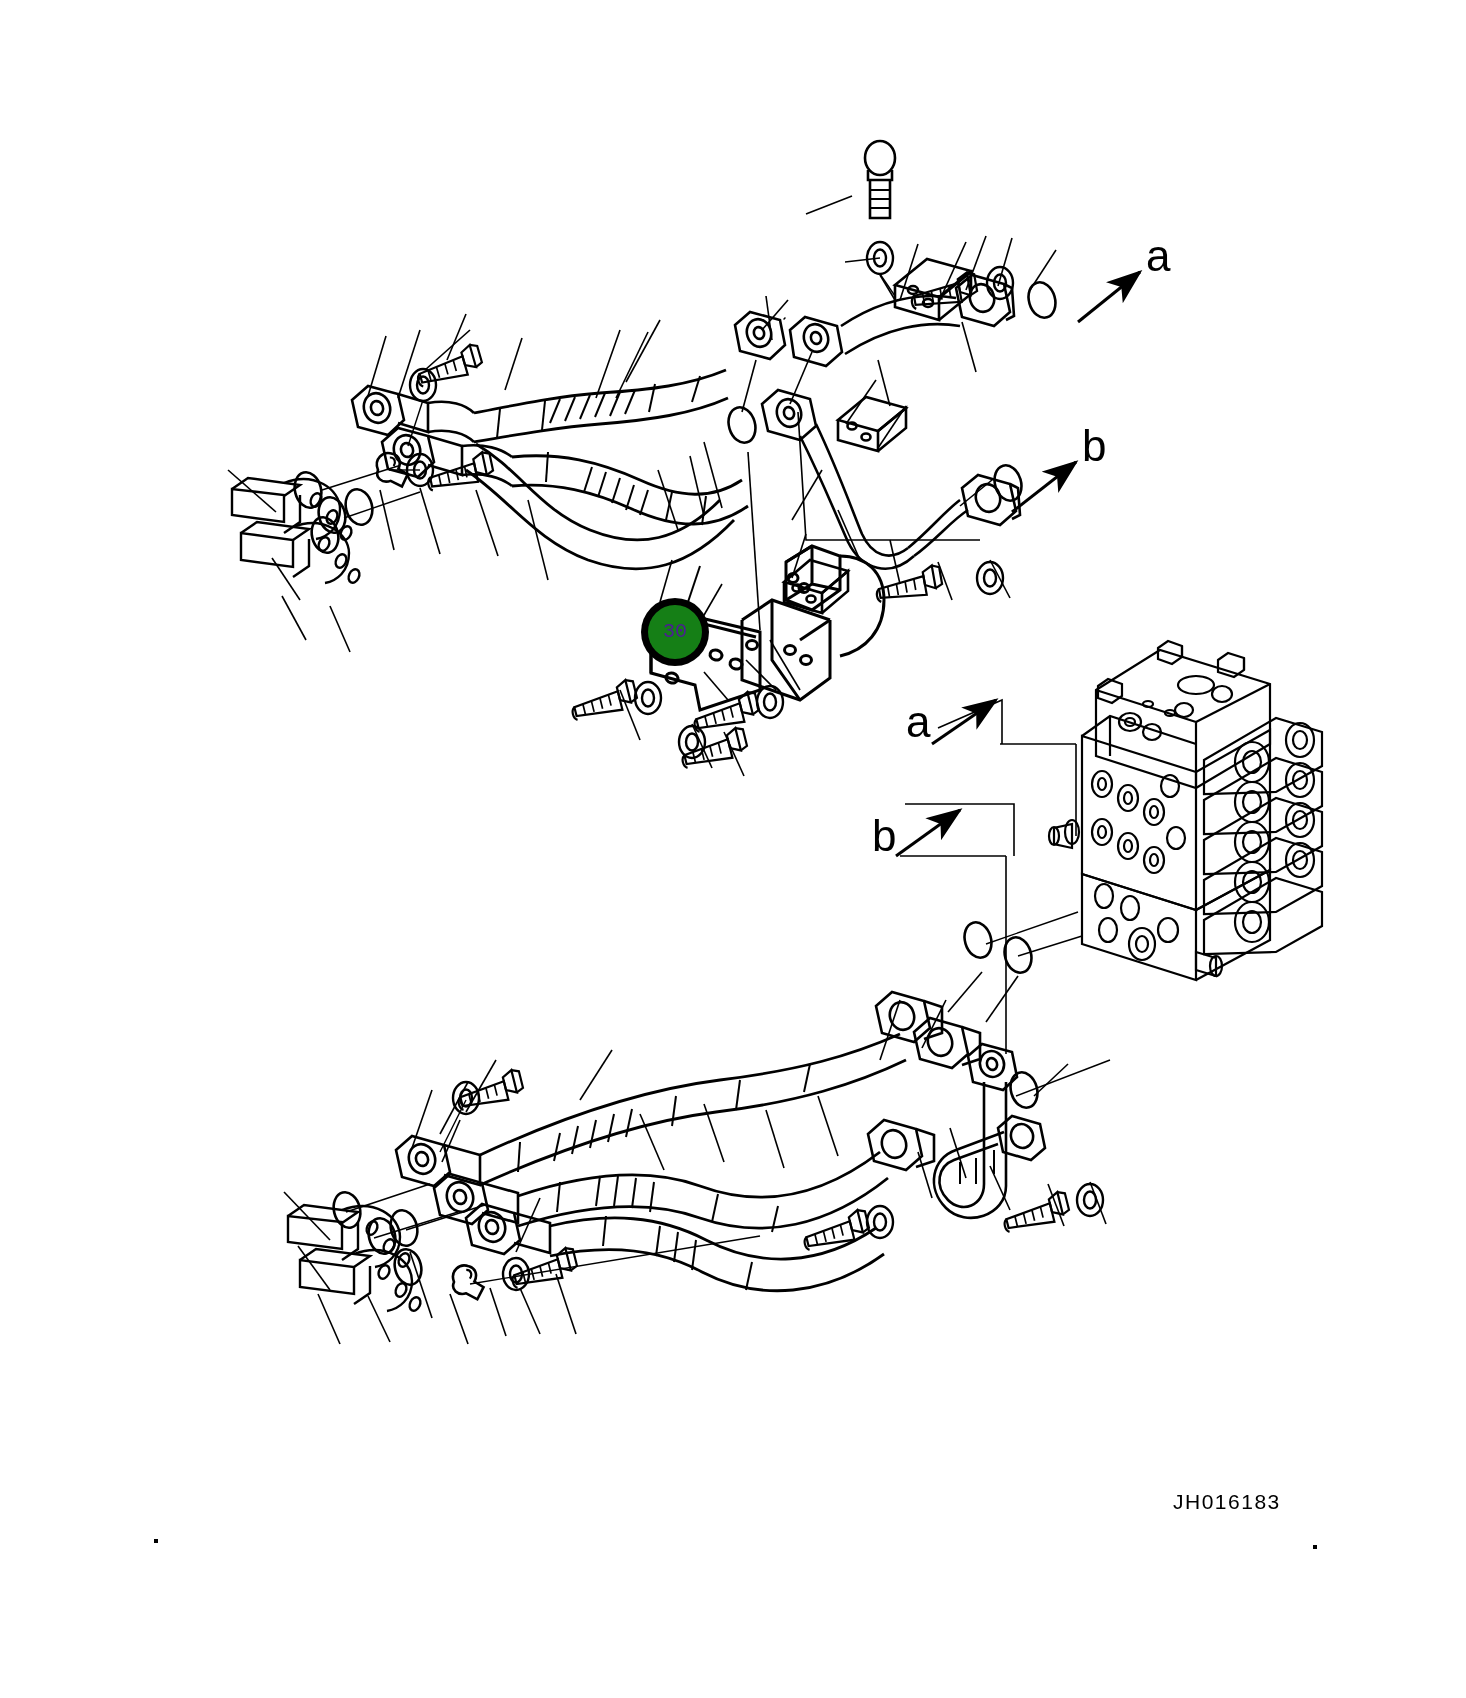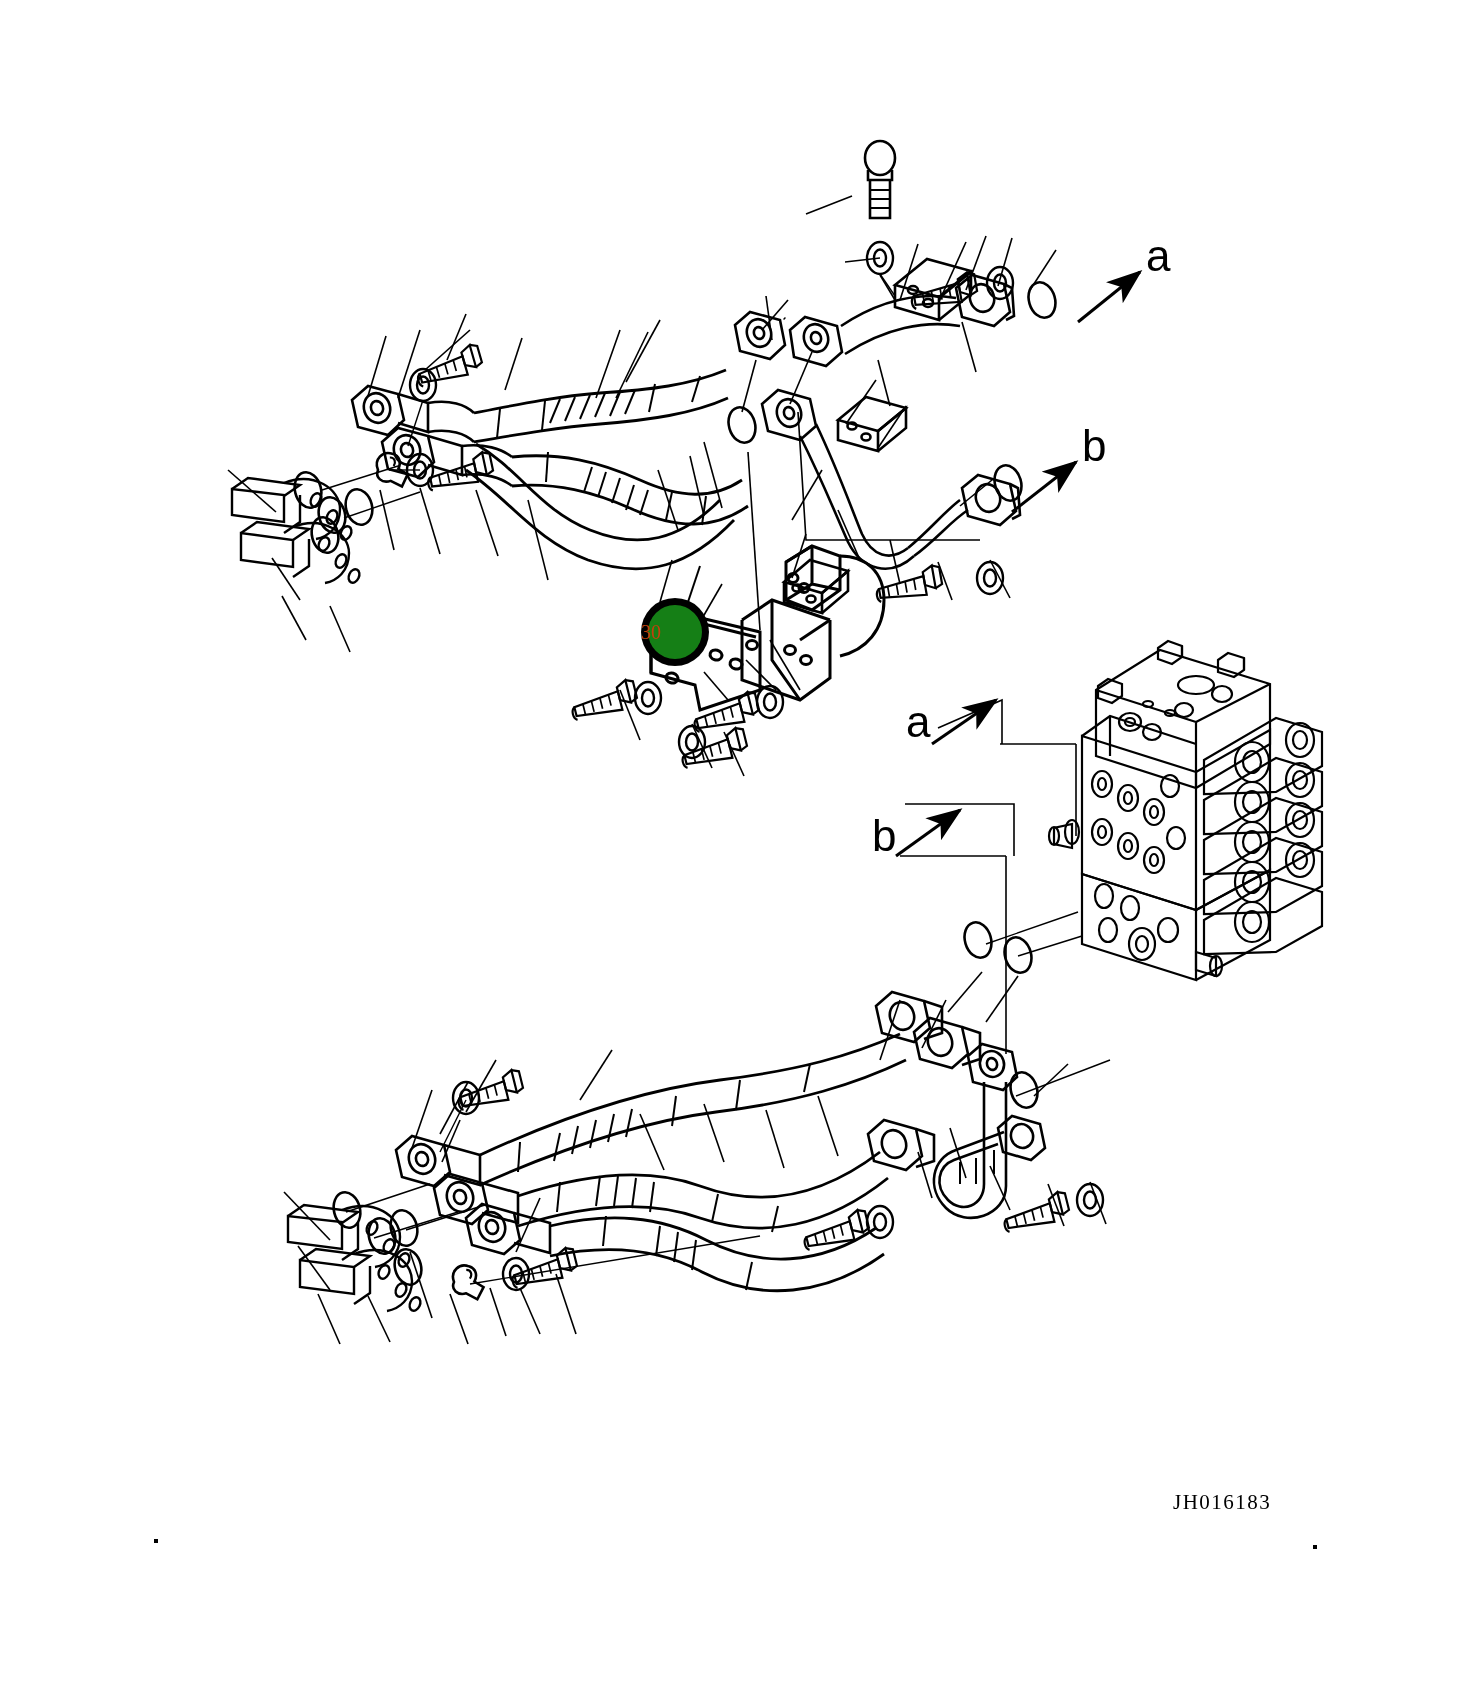--- a/index.html
+++ b/index.html
@@ -9,21 +9,21 @@
     font-family:"Liberation Sans",sans-serif;
     color:#000;
     overflow:hidden;
     position:relative;
   }
   #sheet{position:absolute;left:0;top:0;width:1466px;height:1698px;background:#fff;}
   #art{position:absolute;left:0;top:0;width:1466px;height:1698px;}
   .dwgno{
     position:absolute;
     left:1173px;top:1490px;
-    font-family:Liberation Serif, serif;
+    font-family:Liberation Sans, sans-serif;
     font-size:21px;
     letter-spacing:1.5px;
     color:#000;
     white-space:nowrap;
   }
   .secletter{
     position:absolute;
     font-family:"Liberation Sans",sans-serif;
     font-size:44px;
     font-weight:400;
@@ -31,24 +31,25 @@
     color:#000;
     white-space:nowrap;
   }
   .regdot{
     position:absolute;
     width:4px;height:4px;
     background:#000;
   }
   .callout-num{
     position:absolute;
-    font-family:Liberation Serif, serif;
+    font-family:Liberation Mono, monospace;
     font-size:20px;
-    color:#c2410c;
+    color:#4c1d95;
     width:68px;
+    text-align:center;
     line-height:68px;
     pointer-events:none;
   }
 </style>
 </head>
 <body>
 
 <div id="sheet">
 
   <svg id="art" viewBox="0 0 1466 1698" xmlns="http://www.w3.org/2000/svg">

